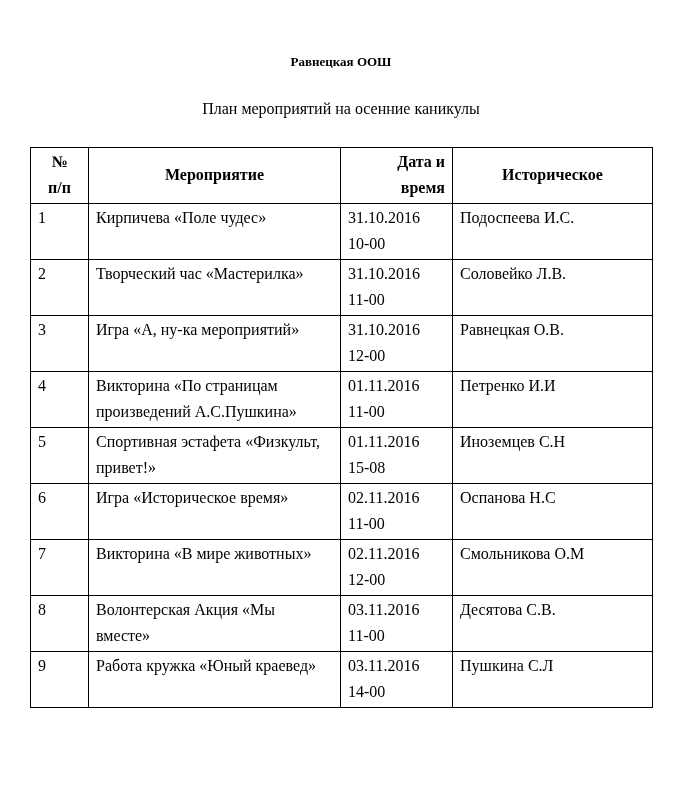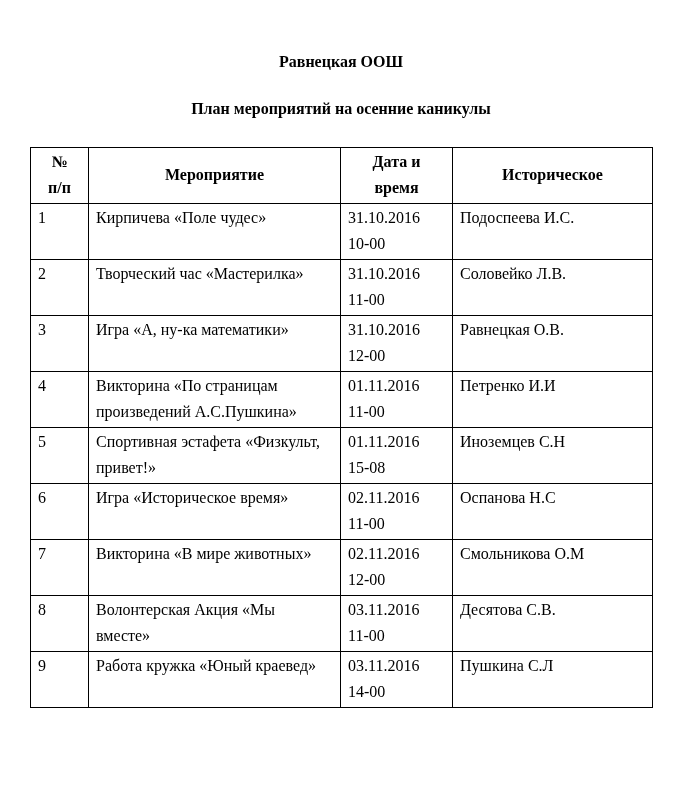--- a/index.html
+++ b/index.html
@@ -12,29 +12,29 @@
   }
   .page {
     width: 676px;
     height: 805px;
     background: #ffffff;
     padding: 52px 24px 0 30px;
     overflow: hidden;
   }
   .doc-title {
     margin: 0;
-    font-size: 16px;
+    font-size: 13px;
     font-weight: bold;
     text-align: center;
     line-height: 20px;
   }
   .doc-subtitle {
     margin: 27px 0 0 0;
     font-size: 16px;
-    font-weight: bold;
+    font-weight: normal;
     text-align: center;
     line-height: 20px;
   }
   table.plan {
     margin-top: 28px;
     border-collapse: collapse;
     table-layout: fixed;
     width: 622px;
   }
   table.plan th,
@@ -45,21 +45,21 @@
     padding: 1px 7px 2px 7px;
     overflow: hidden;
   }
   table.plan th {
     font-weight: bold;
     vertical-align: middle;
     text-align: center;
     height: 56px;
   }
   table.plan th.h-date {
-    text-align: center;
+    text-align: right;
   }
   table.plan td {
     font-weight: normal;
     vertical-align: top;
     text-align: left;
     height: 55px;
   }
   td.c-event {
     text-align: justify;
   }
@@ -114,21 +114,21 @@
         <td class="c-event">Творческий час «Мастерилка»</td>
         <td class="c-date">
           <div>31.10.2016</div>
           <div>11-00</div>
         </td>
         <td class="c-resp">Соловейко Л.В.</td>
       </tr>
 
       <tr>
         <td class="c-num">3</td>
-        <td class="c-event">Игра «А, ну-ка математики»</td>
+        <td class="c-event">Игра «А, ну-ка мероприятий»</td>
         <td class="c-date">
           <div>31.10.2016</div>
           <div>12-00</div>
         </td>
         <td class="c-resp">Равнецкая О.В.</td>
       </tr>
 
       <tr>
         <td class="c-num">4</td>
         <td class="c-event">Викторина «По страницам произведений А.С.Пушкина»</td>

